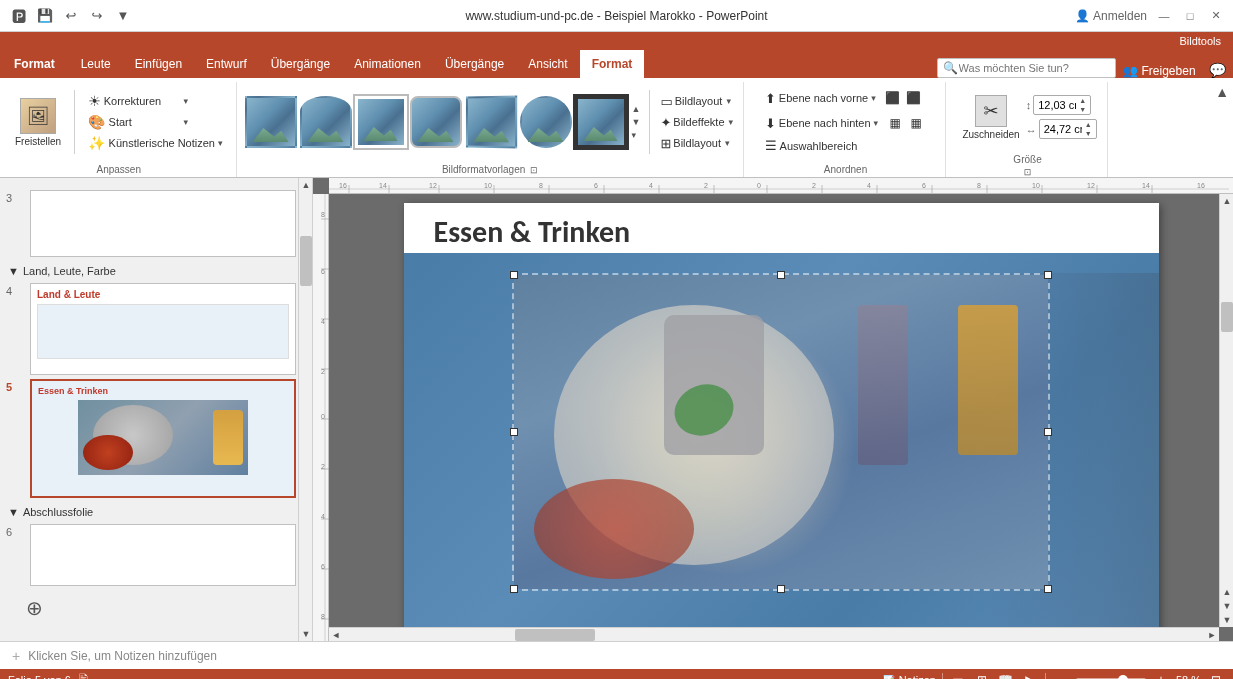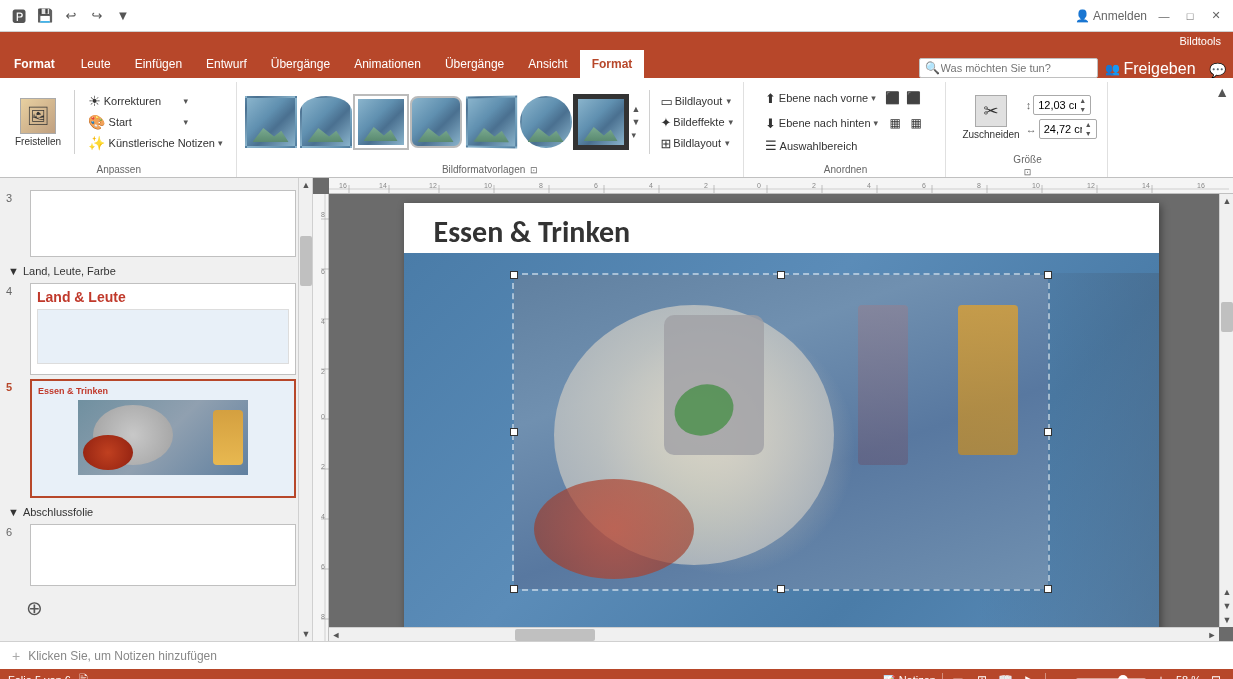--- a/index.html
+++ b/index.html
@@ -493,20 +493,21 @@
 <body>
 
 <div id="titlebar">
   <div class="title-left">
     <span class="qat-btn" style="font-size:16px;">🅿</span>
     <span class="qat-btn">💾</span>
     <span class="qat-btn">↩</span>
     <span class="qat-btn">↪</span>
     <span class="qat-btn">▼</span>
   </div>
+  <div class="title-center">www.studium-und-pc.de - Beispiel Marokko - PowerPoint</div>
   <div class="title-right">
     <span style="font-size:12px;color:#666;">
       <span style="margin-right:3px;">👤</span><span>Anmelden</span>
     </span>
     <span class="win-btn">—</span>
     <span class="win-btn">□</span>
     <span class="win-btn">✕</span>
   </div>
 </div>
 
@@ -526,21 +527,21 @@
   <div class="ribbon-tab active">Format</div>
   <div style="flex:1;"></div>
 
   <div class="search-box">
     <span style="color:#888;font-size:12px;">🔍</span>
     <input type="text" placeholder="Was möchten Sie tun?" style="">
   </div>
 
   <div style="display:flex;align-items:center;padding:0 8px;cursor:pointer;">
     <span style="font-size:12px;color:#fff;">👥</span>
-    <span style="color:#fff;font-size:16px;margin-left:3px;">Freigeben</span>
+    <span style="color:#fff;font-size:12px;margin-left:3px;">Freigeben</span>
   </div>
   <div style="display:flex;align-items:center;padding:0 6px;cursor:pointer;">
     <span style="font-size:14px;color:#fff;">💬</span>
   </div>
 </div>
 
 <div id="ribbon">
   <div id="ribbon-content">
 
     <div class="ribbon-group" style="padding-right:8px;min-width:160px;">
@@ -715,21 +716,21 @@
     <div class="slide-section-label">
       <span>▼</span>
       <span>Land, Leute, Farbe</span>
     </div>
 
     <div style="position:relative;margin:4px 8px 4px 22px;">
       <span class="slide-num">4</span>
       <div class="slide-thumb">
         <div class="slide-thumb-inner" style="height:90px;background:#fff;">
           <div style="padding:5px 6px;">
-            <div style="font-size:14px;font-weight:bold;color:#c0392b;margin-bottom:4px;">Land &amp; Leute</div>
+            <div style="font-size:10px;font-weight:bold;color:#c0392b;margin-bottom:4px;">Land &amp; Leute</div>
             <div style="width:100%;height:55px;background:#e8f0f8;border:1px solid #ddd;"></div>
           </div>
         </div>
       </div>
     </div>
 
     <div style="position:relative;margin:4px 8px 4px 22px;">
       <span class="slide-num" style="color:#b7472a;font-weight:bold;">5</span>
       <div class="slide-thumb active">
         <div class="slide-thumb-inner" style="height:115px;background:#e8f0f8;position:relative;">

